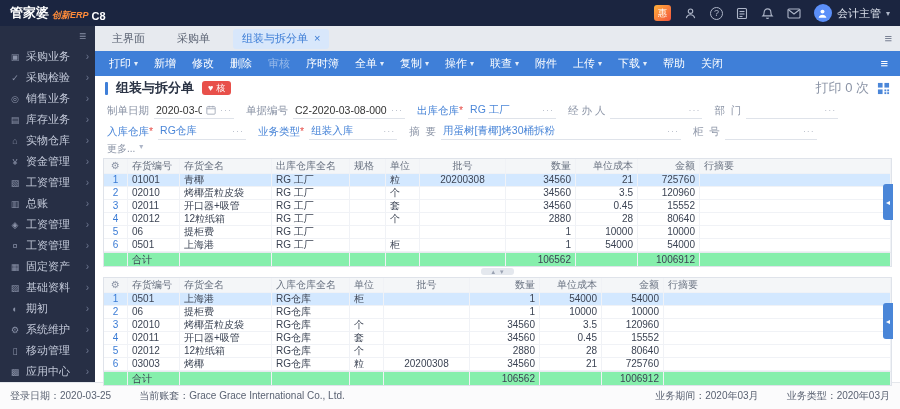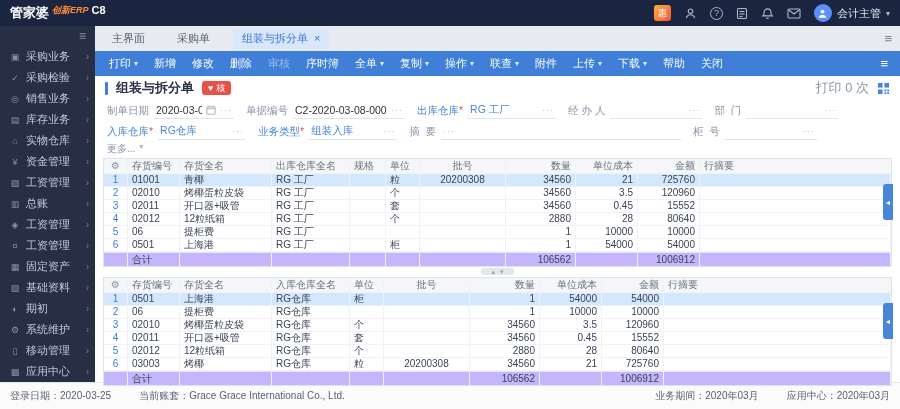--- a/index.html
+++ b/index.html
@@ -6,21 +6,21 @@
   html,body { margin:0; padding:0; }
   body {
     width:900px; height:409px; overflow:hidden;
     font-family:"Liberation Sans","DejaVu Sans",sans-serif;
     background:#eef0f4; color:#333;
   }
   .app { display:flex; flex-direction:column; width:900px; height:409px; }
 
   
   .topbar { height:26px; flex:none; background:#1b2540; display:flex; align-items:center; padding:0 10px; gap:8px; }
-  .logo { display:flex; align-items:flex-start; gap:3px; white-space:nowrap; }
+  .logo { display:flex; align-items:flex-end; gap:3px; white-space:nowrap; }
   .logo-brand { color:#fff; font-weight:bold; font-size:13px; }
   .logo-product { color:#ff8c3a; font-size:9px; font-weight:bold; font-style:italic; }
   .logo-version { color:#fff; font-size:11px; font-weight:bold; }
   .searchbox { margin-left:24px; width:175px; height:18px; border-radius:9px; background:rgba(255,255,255,.12);
     display:flex; align-items:center; gap:5px; padding:0 8px; }
   .search-input { background:transparent; border:none; outline:none; color:#9aa2b8; font-size:10px; width:130px; }
   .search-input::placeholder { color:#7e879e; }
   .top-icons { margin-left:auto; display:flex; align-items:center; gap:13px; color:#aeb6c8; }
   .promo { width:17px; height:16px; border-radius:3px; background:linear-gradient(135deg,#ffb03a,#f3543d);
     color:#fff; font-size:9px; display:flex; align-items:center; justify-content:center; cursor:pointer; }
@@ -85,21 +85,21 @@
   .more-row { height:14px; flex:none; padding:0 12px; display:flex; align-items:flex-start; gap:4px;
     font-size:10px; color:#8b94a6; }
   .more-link { cursor:pointer; }
   .more-caret { font-size:8px; color:#aeb6c8; }
 
   
   .grid-wrap { position:relative; margin:2px 8px 0; flex:none; }
   .grid { border:1px solid #dfe3ea; background:#fff; overflow:hidden; }
   .trow { display:flex; height:13px; line-height:12px; border-bottom:1px solid #f0f2f6; align-items:stretch; }
   .trow.thead { height:15px; line-height:14px; background:#f4f6f8; }
-  .trow.tfoot { height:14px; line-height:13px; background:#c4b5fd; border-bottom:none; border-top:1px solid #e7eaef; }
+  .trow.tfoot { height:14px; line-height:13px; background:#86efac; border-bottom:none; border-top:1px solid #e7eaef; }
   .tcell { flex:none; padding:0 4px; font-size:10px; color:#3c4454; white-space:nowrap; overflow:hidden;
     border-right:1px solid #f0f2f6; }
   .thead .tcell { color:#6a7382; }
   .thead .gear { color:#8b94a6; text-align:center; padding:0 2px; }
   .rownum { color:#3a7bd5; text-align:center; }
   .trow.sel { background:#d3e8ff; }
   .side-handle { position:absolute; right:-1px; top:26px; width:10px; height:36px; background:#4a86d8;
     border-radius:3px 0 0 3px; color:#fff; font-size:8px; display:flex; align-items:center; justify-content:center; cursor:pointer; }
   .splitter { height:8px; flex:none; display:flex; align-items:center; justify-content:center; }
   .split-pill { background:#e4e8ee; border-radius:3px; padding:0 10px; height:7px; display:flex; gap:5px;
@@ -406,20 +406,21 @@
             <div class="field">
               <span class="f-label link">业务类型<span class="f-star">*</span></span>
               <div class="f-val linkv" style="width: 88px;">
                 <span class="f-text">组装入库</span>
                 <span class="f-ellipsis">···</span>
               </div>
             </div>
             <div class="field">
               <span class="f-label">摘  要</span>
               <div class="f-val linkv" style="width: 240px;">
+                <span class="f-text">用蛋树[青椰]烤30桶拆粉</span>
                 <span class="f-ellipsis">···</span>
               </div>
             </div>
             <div class="field">
               <span class="f-label">柜  号</span>
               <div class="f-val" style="width: 92px;">
                 <span class="f-text"></span>
                 <span class="f-ellipsis">···</span>
               </div>
             </div>
@@ -650,15 +651,15 @@
         </div>
       </div>
     </main>
   </div>
 
   <footer class="statusbar">
     <span>登录日期：2020-03-25</span>
     <span>当前账套：Grace Grace International Co., Ltd.</span>
     <span class="sp"></span>
     <span>业务期间：2020年03月</span>
-    <span>应用中心：2020年03月</span>
+    <span>业务类型：2020年03月</span>
   </footer>
 </div>
 
 </body></html>

